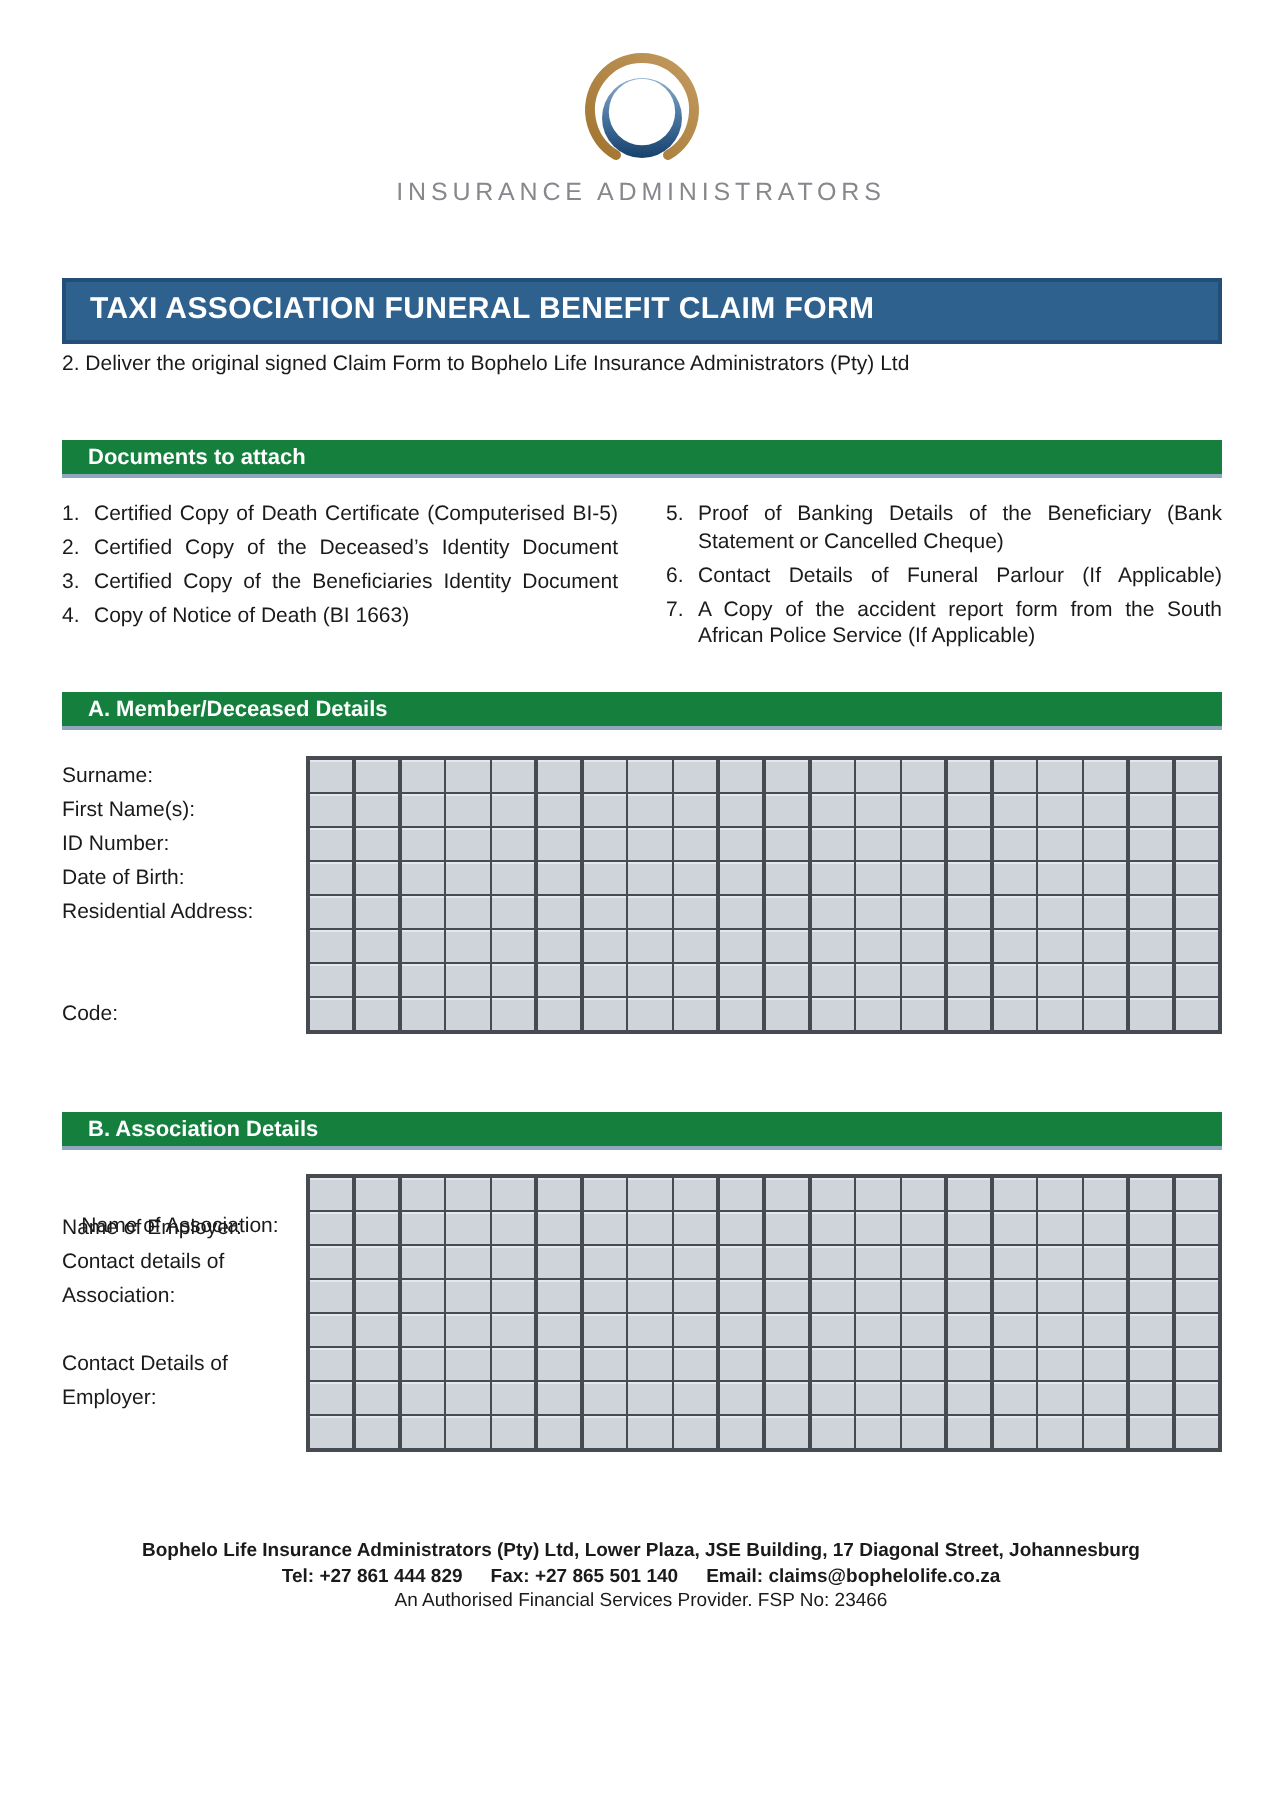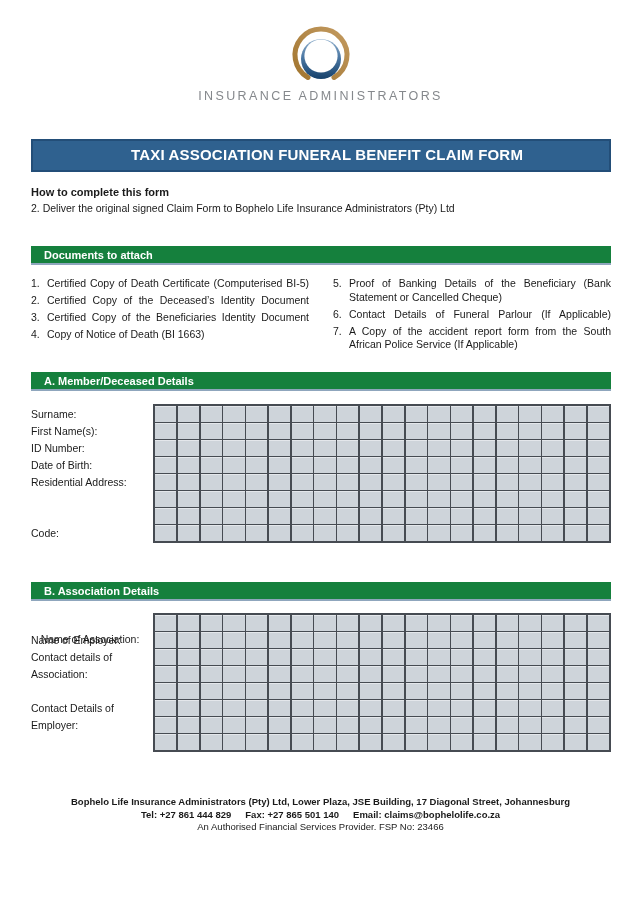--- a/index.html
+++ b/index.html
@@ -16,21 +16,21 @@
   .logo-mark { display: block; margin: 0 auto; }
   .wordmark { margin-top: 1px; font-style: italic; font-size: 25px; letter-spacing: 0.5px; }
   .wordmark .brand-primary { font-weight: bold; color: #aa7c35; }
   .wordmark .brand-secondary { font-weight: 600; color: #2a5c8c; margin-left: 5px; }
   .logo-subtitle { margin-top: 2px; font-size: 12.5px; letter-spacing: 2.4px; color: #85888c; }
   
   .title-bar {
     margin: 36px 30px 0 31px; height: 33px;
     background: #2f618f; border: 2px solid #234e78;
     color: #fff; font-weight: bold; font-size: 15px; line-height: 28px;
-    padding-left: 12px; letter-spacing: 0.2px; text-align: center;
+    padding-left: 12px; letter-spacing: 0.2px;
   }
   
   .howto { margin: 0 30px 0 31px; }
   .howto-heading { margin-top: 14px; font-size: 11px; font-weight: bold; }
   .howto-step { font-size: 10.5px; }
   .howto-step.first { margin-top: 21px; }
   .howto-step.second { margin-top: 4px; }
   
   .section-bar {
     margin: 0 30px 0 31px; height: 19px;
@@ -86,21 +86,20 @@
     <circle cx="36" cy="31" r="16.6" fill="#ffffff"></circle>
   </svg>
   <div class="logo-subtitle">INSURANCE ADMINISTRATORS</div>
 </div>
 
 <div class="title-bar">
   <span>TAXI ASSOCIATION FUNERAL BENEFIT CLAIM FORM</span>
 </div>
 
 <div class="howto">
-  <div class="howto-heading">How to complete this form</div>
   <div class="howto-step second">2. Deliver the original signed Claim Form to Bophelo Life Insurance Administrators (Pty) Ltd</div>
 </div>
 
 <div class="section-bar docs-bar">
   <span>Documents to attach</span>
 </div>
 
 <div class="doc-cols">
   <div class="doc-col" id="doc-left">
       <div class="doc-item">

